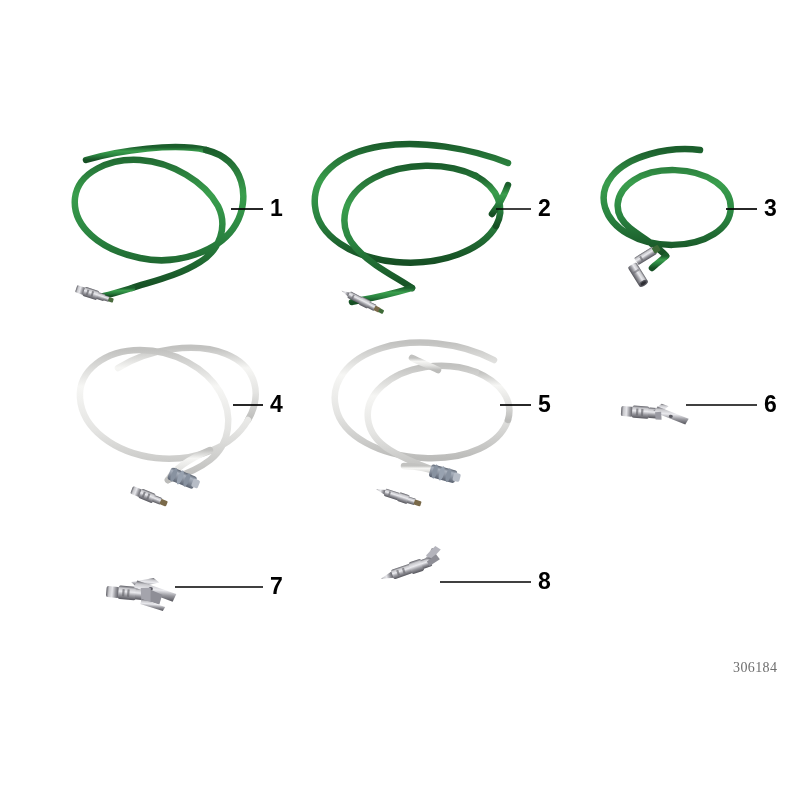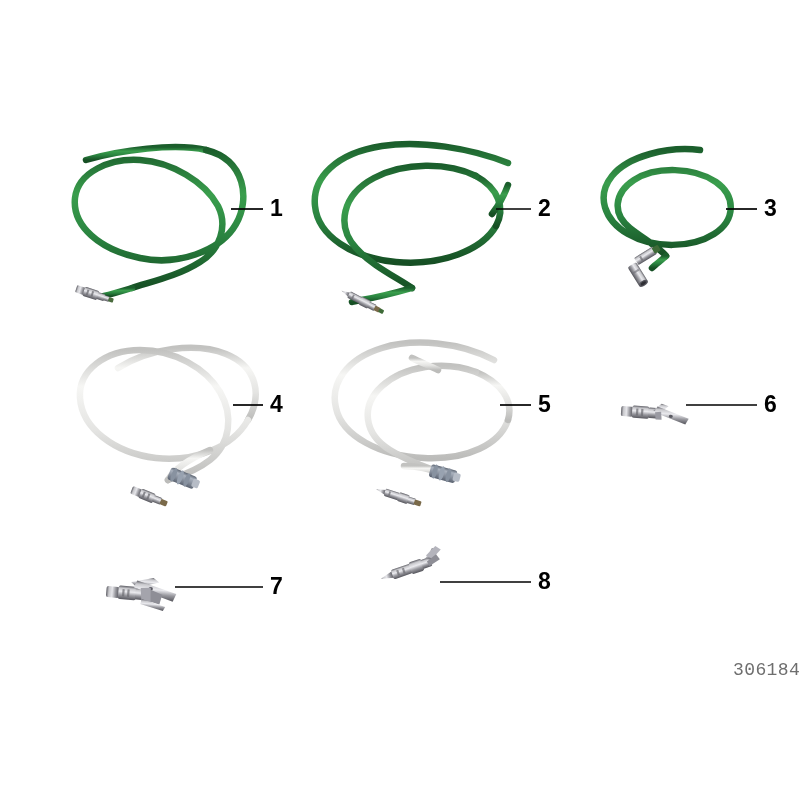--- a/index.html
+++ b/index.html
@@ -33,22 +33,22 @@
     font-weight: bold;
     color: #000000;
     line-height: 1;
     letter-spacing: 0px;
     user-select: none;
   }
   #drawing-id {
     position: absolute;
     left: 733px;
     top: 660px;
-    font-family: Liberation Mono, monospace;
-    font-size: 18px;
+    font-family: Liberation Serif, serif;
+    font-size: 14px;
     color: #6e6e6e;
     letter-spacing: 0.4px;
     user-select: none;
   }
 </style>
 </head>
 <body>
 
 <div id="diagram-root">
 

